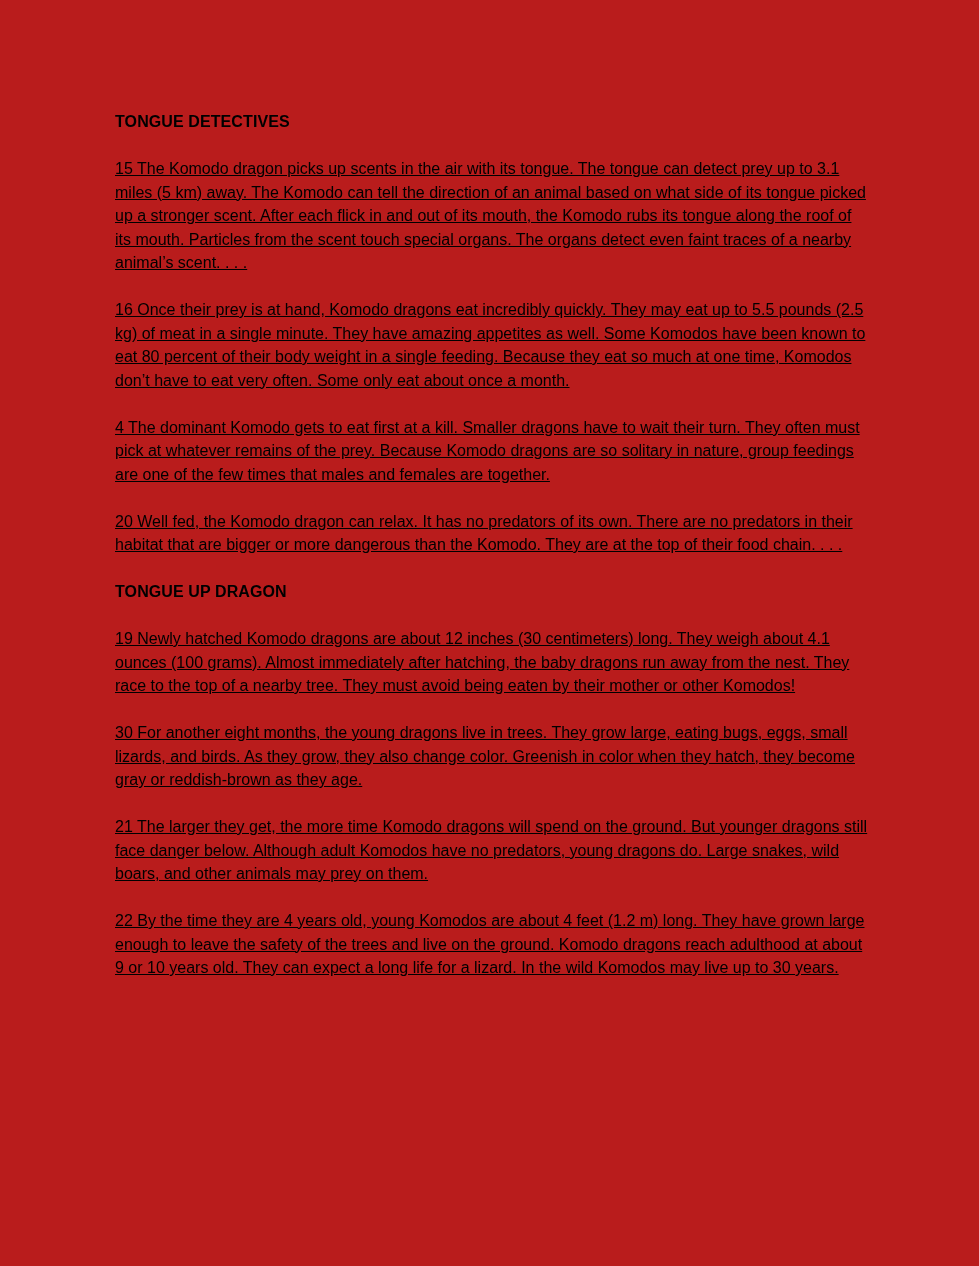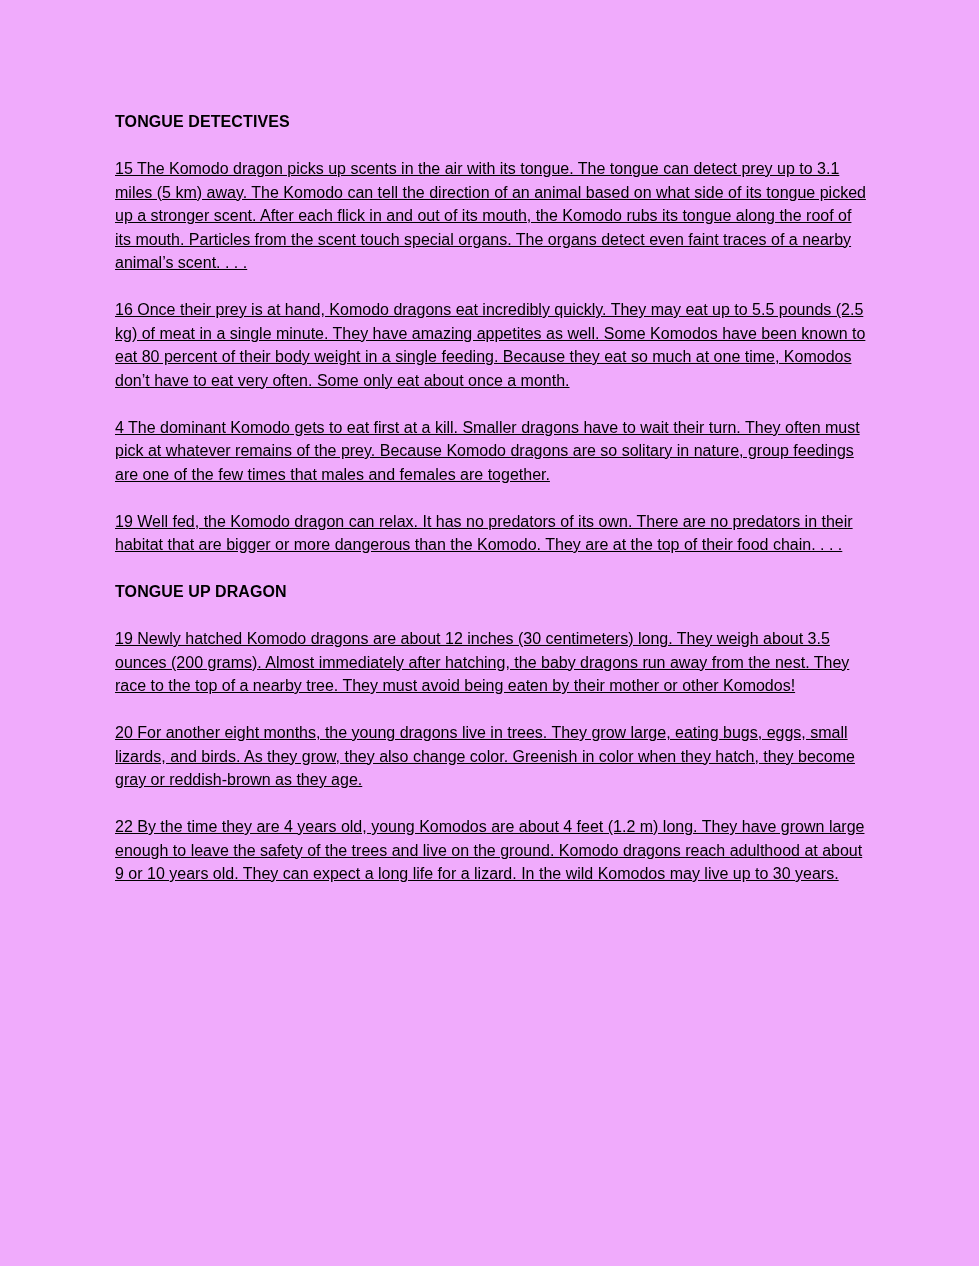--- a/index.html
+++ b/index.html
@@ -10,21 +10,21 @@
   body {
     width: 979px;
     height: 1266px;
     overflow: hidden;
   }
   .page {
     box-sizing: border-box;
     width: 979px;
     height: 1266px;
     padding: 110px 111px 0 115px;
-    background: #f0abfc;
+    background: #b91c1c;
     font-family: "Liberation Sans", "DejaVu Sans", sans-serif;
     font-size: 16px;
     line-height: 23.5px;
     color: #000000;
     -webkit-font-smoothing: antialiased;
   }
   .page .hd {
     font-size: 16px;
     font-weight: bold;
     margin: 0 0 23.5px 0;
@@ -44,24 +44,25 @@
 
   <h2 class="hd">TONGUE DETECTIVES</h2>
 
   <p>15 The Komodo dragon picks up scents in the air with its tongue. The tongue can detect prey up to 3.1 miles (5 km) away. The Komodo can tell the direction of an animal based on what side of its tongue picked up a stronger scent. After each flick in and out of its mouth, the Komodo rubs its tongue along the roof of its mouth. Particles from the scent touch special organs. The organs detect even faint traces of a nearby animal’s scent. . . .</p>
 
 
   <p>16 Once their prey is at hand, Komodo dragons eat incredibly quickly. They may eat up to 5.5 pounds (2.5 kg) of meat in a single minute. They have amazing appetites as well. Some Komodos have been known to eat 80 percent of their body weight in a single feeding. Because they eat so much at one time, Komodos don’t have to eat very often. Some only eat about once a month.</p>
 
   <p>4 The dominant Komodo gets to eat first at a kill. Smaller dragons have to wait their turn. They often must pick at whatever remains of the prey. Because Komodo dragons are so solitary in nature, group feedings are one of the few times that males and females are together.</p>
 
-  <p>19 Well fed, the Komodo dragon can relax. It has no predators of its own. There are no predators in their habitat that are bigger or more dangerous than the Komodo. They are at the top of their food chain. . . .</p>
+  <p>20 Well fed, the Komodo dragon can relax. It has no predators of its own. There are no predators in their habitat that are bigger or more dangerous than the Komodo. They are at the top of their food chain. . . .</p>
 
   <h2 class="hd">TONGUE UP DRAGON</h2>
 
-  <p>19 Newly hatched Komodo dragons are about 12 inches (30 centimeters) long. They weigh about 3.5 ounces (200 grams). Almost immediately after hatching, the baby dragons run away from the nest. They race to the top of a nearby tree. They must avoid being eaten by their mother or other Komodos!</p>
+  <p>19 Newly hatched Komodo dragons are about 12 inches (30 centimeters) long. They weigh about 4.1 ounces (100 grams). Almost immediately after hatching, the baby dragons run away from the nest. They race to the top of a nearby tree. They must avoid being eaten by their mother or other Komodos!</p>
 
-  <p>20 For another eight months, the young dragons live in trees. They grow large, eating bugs, eggs, small lizards, and birds. As they grow, they also change color. Greenish in color when they hatch, they become gray or reddish-brown as they age.</p>
+  <p>30 For another eight months, the young dragons live in trees. They grow large, eating bugs, eggs, small lizards, and birds. As they grow, they also change color. Greenish in color when they hatch, they become gray or reddish-brown as they age.</p>
 
+  <p>21 The larger they get, the more time Komodo dragons will spend on the ground. But younger dragons still face danger below. Although adult Komodos have no predators, young dragons do. Large snakes, wild boars, and other animals may prey on them.</p>
 
   <p>22 By the time they are 4 years old, young Komodos are about 4 feet (1.2 m) long. They have grown large enough to leave the safety of the trees and live on the ground. Komodo dragons reach adulthood at about 9 or 10 years old. They can expect a long life for a lizard. In the wild Komodos may live up to 30 years.</p>
 
 </div>
 
 </body></html>

